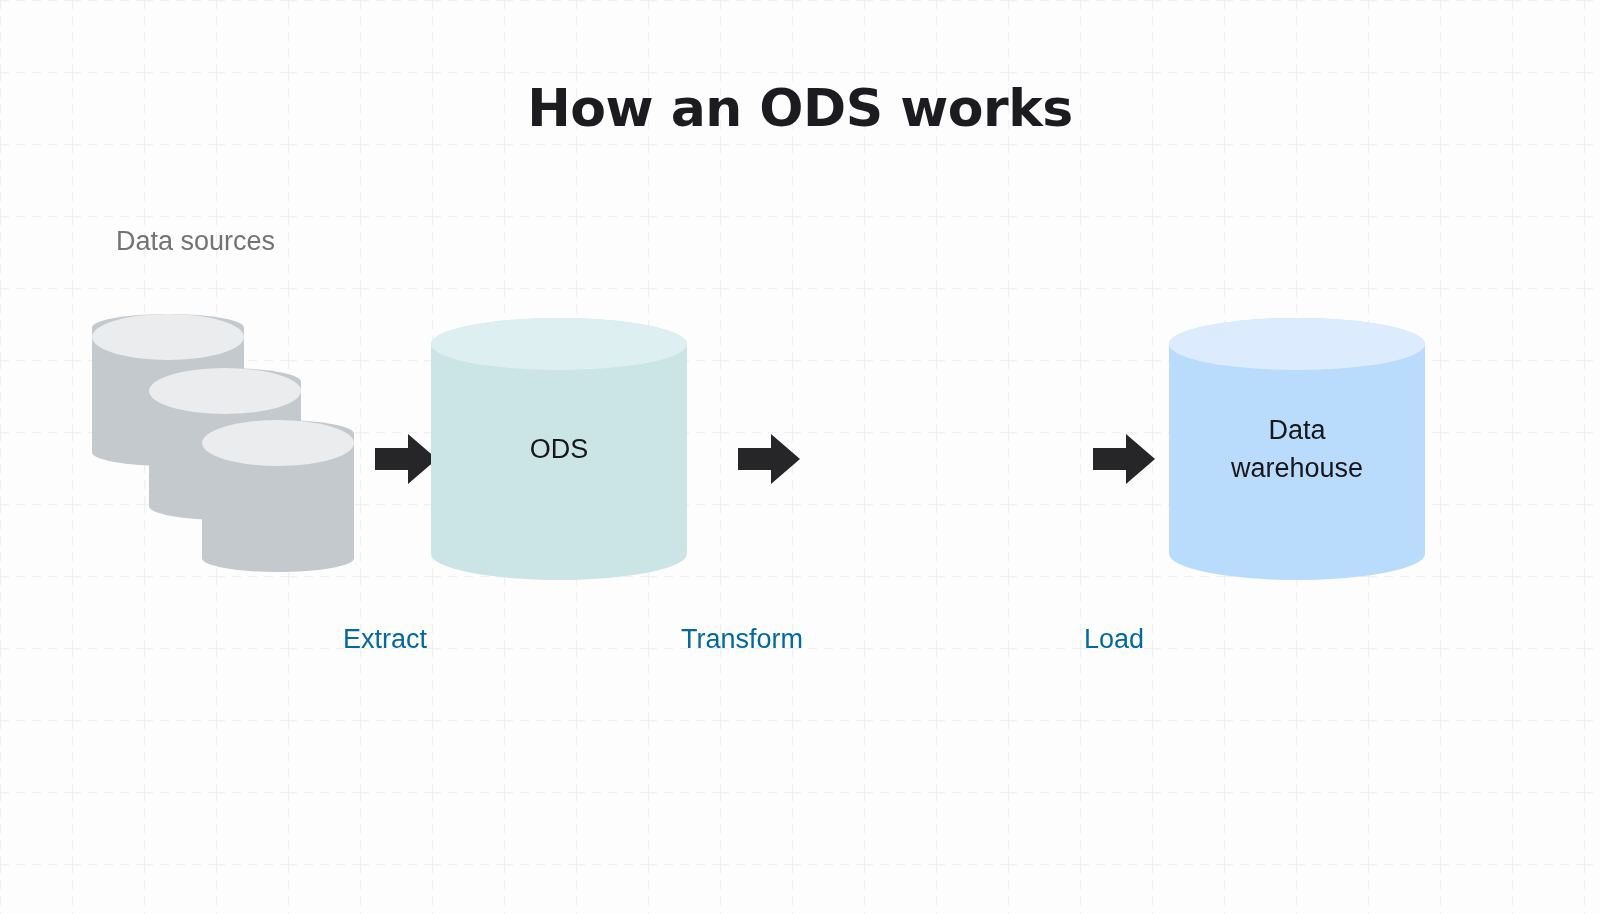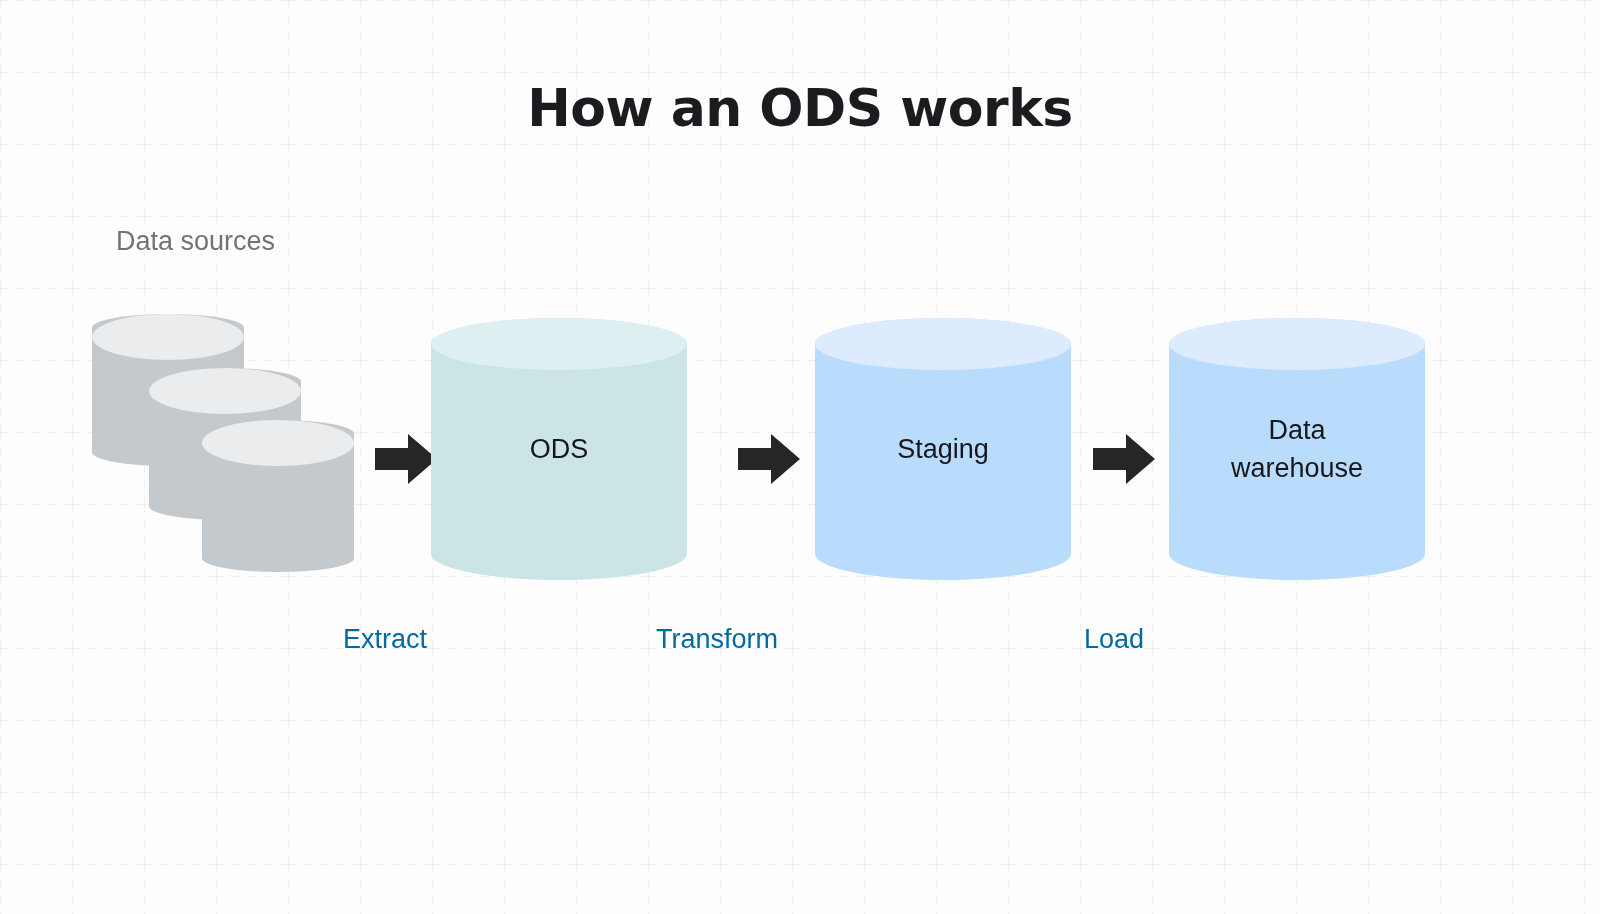--- a/index.html
+++ b/index.html
@@ -157,21 +157,21 @@
   
   .step-label {
     position: absolute;
     top: 624px;
     font-size: 27px;
     font-weight: 400;
     color: #0369a1;
     white-space: nowrap;
   }
   #step-label-extract   { left: 343px; }
-  #step-label-transform { left: 656px; }
+  #step-label-transform { left: 681px; }
   #step-label-load      { left: 1084px; text-align: right; }
 </style>
 </head>
 <body>
 
 <svg id="grid-background" width="1600" height="914" viewBox="0 0 1600 914" aria-hidden="true">
   <defs>
     <pattern id="gridpat" width="72" height="72" patternUnits="userSpaceOnUse">
       <path d="M 0 0.5 L 72 0.5" fill="none" stroke="#f0f0f1" stroke-width="1.4" stroke-dasharray="9 7"></path>
       <path d="M 0.5 0 L 0.5 72" fill="none" stroke="#f0f0f1" stroke-width="1.4" stroke-dasharray="9 7"></path>
@@ -209,25 +209,20 @@
   <div class="stage-cylinder" id="ods-cylinder">
     <div class="body"></div>
     <div class="top"></div>
     <div class="stage-label">ODS</div>
   </div>
 
   <svg class="flow-arrow" id="arrow-transform" viewBox="0 0 62 54" aria-hidden="true">
     <path d="M0 16 L33 16 L33 2 L62 27 L33 52 L33 38 L0 38 Z" fill="#262629"></path>
   </svg>
 
-  <div class="stage-cylinder" id="staging-cylinder">
-    <div class="body"></div>
-    <div class="top"></div>
-    <div class="stage-label">Staging</div>
-  </div>
 
   <svg class="flow-arrow" id="arrow-load" viewBox="0 0 62 54" aria-hidden="true">
     <path d="M0 16 L33 16 L33 2 L62 27 L33 52 L33 38 L0 38 Z" fill="#262629"></path>
   </svg>
 
   <div class="stage-cylinder" id="warehouse-cylinder">
     <div class="body"></div>
     <div class="top"></div>
     <div class="stage-label">Data
 warehouse</div>

